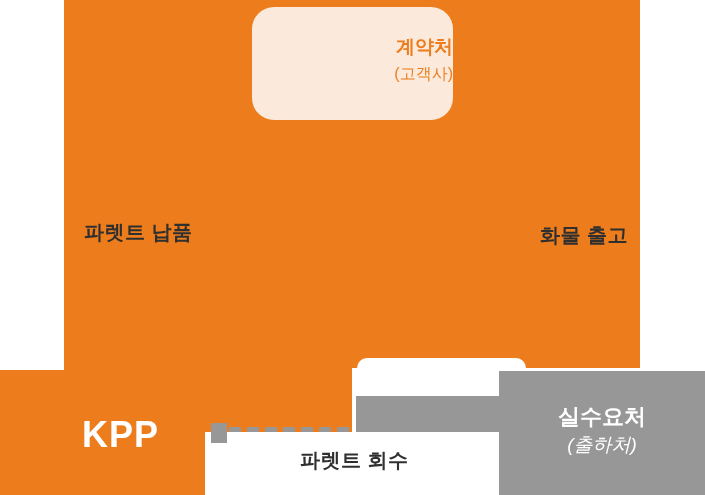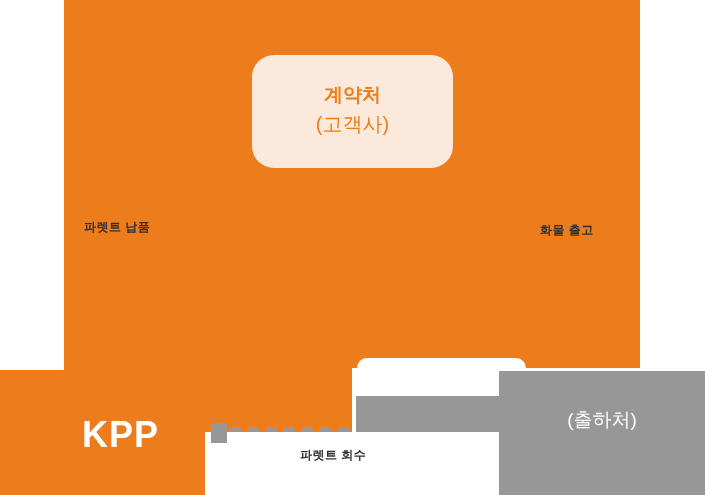--- a/index.html
+++ b/index.html
@@ -33,35 +33,34 @@
   }
   .kpp-block{
     position:absolute; left:0; top:370px; width:205px; height:125px;
     background:var(--orange);
   }
   
   .contract-box{
     position:absolute; left:252px; top:7px; width:201px; height:113px;
     background:var(--cream);
     border-radius:22px;
-    display:flex; flex-direction:column; align-items:center;
+    display:flex; flex-direction:column; align-items:flex-end;
     padding-top:29px;
-    margin-top:48px;
   }
   .contract-title{
     color:var(--orange); font-size:19px; font-weight:bold; line-height:1.2;
   }
   .contract-subtitle{
-    color:var(--orange); font-size:20px; margin-top:5px; line-height:1.2;
+    color:var(--orange); font-size:16px; margin-top:5px; line-height:1.2;
   }
   
   .flow-label{
     position:absolute;
     color:var(--dark);
-    font-size:12px;
+    font-size:20px;
     font-weight:900;
     letter-spacing:0.5px;
     white-space:nowrap;
     line-height:1.1;
   }
   .lbl-delivery{ left:84px;  top:221px; }
   .lbl-cargo   { left:540px; top:224px; }
   .lbl-return  { left:300px; top:449px; }
   
   .white-box{
@@ -76,21 +75,21 @@
   .gray-block{
     position:absolute; left:499px; top:371px; width:206px; height:124px;
     background:var(--gray);
     display:flex; flex-direction:column; align-items:center;
     padding-top:33px;
   }
   .consumer-title{
     color:var(--white-text); font-size:22px; font-weight:bold; line-height:1.15;
   }
   .consumer-subtitle{
-    color:var(--white-text); font-size:19px; margin-top:5px; line-height:1.15;
+    color:var(--white-text); font-size:19px; margin-top:5px; line-height:1.15;font-style:italic;
   }
   .gray-square{
     position:absolute; left:211px; top:423px; width:16px; height:20px;
     background:var(--gray);
   }
   .dash-line{
     position:absolute; left:229px; top:427px; width:123px; height:5px;
     background:repeating-linear-gradient(90deg,
       var(--gray) 0px, var(--gray) 12px,
       transparent 12px, transparent 18px);
@@ -116,20 +115,21 @@
     <div class="contract-subtitle">(고객사)</div>
   </div>
 
   <div class="flow-label lbl-delivery">파렛트 납품</div>
   <div class="flow-label lbl-cargo">화물 출고</div>
 
   <div class="white-box"></div>
 
   <div class="gray-bar"></div>
   <div class="gray-block">
+    <div class="consumer-title">실수요처</div>
     <div class="consumer-subtitle">(출하처)</div>
   </div>
 
   <div class="gray-square"></div>
   <div class="dash-line"></div>
   <div class="flow-label lbl-return">파렛트 회수</div>
 
   <div class="kpp-text">KPP</div>
 
 </div>

